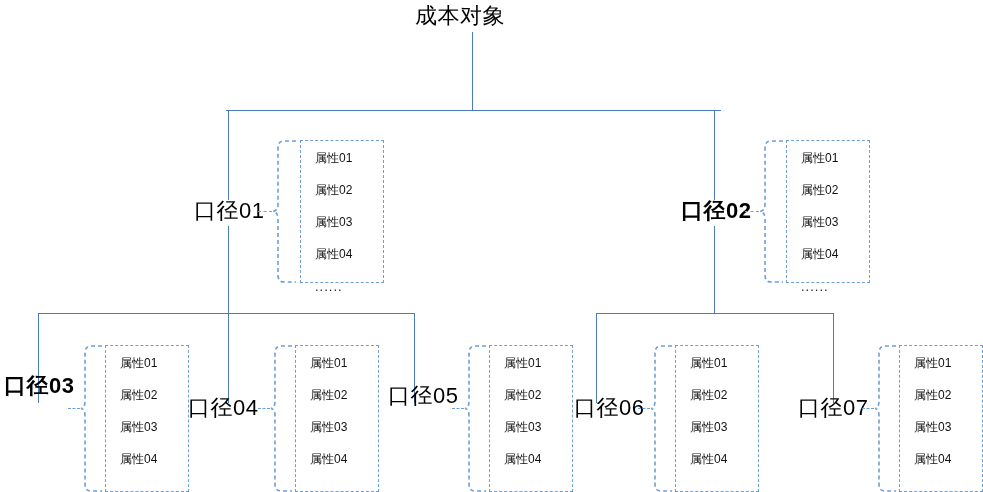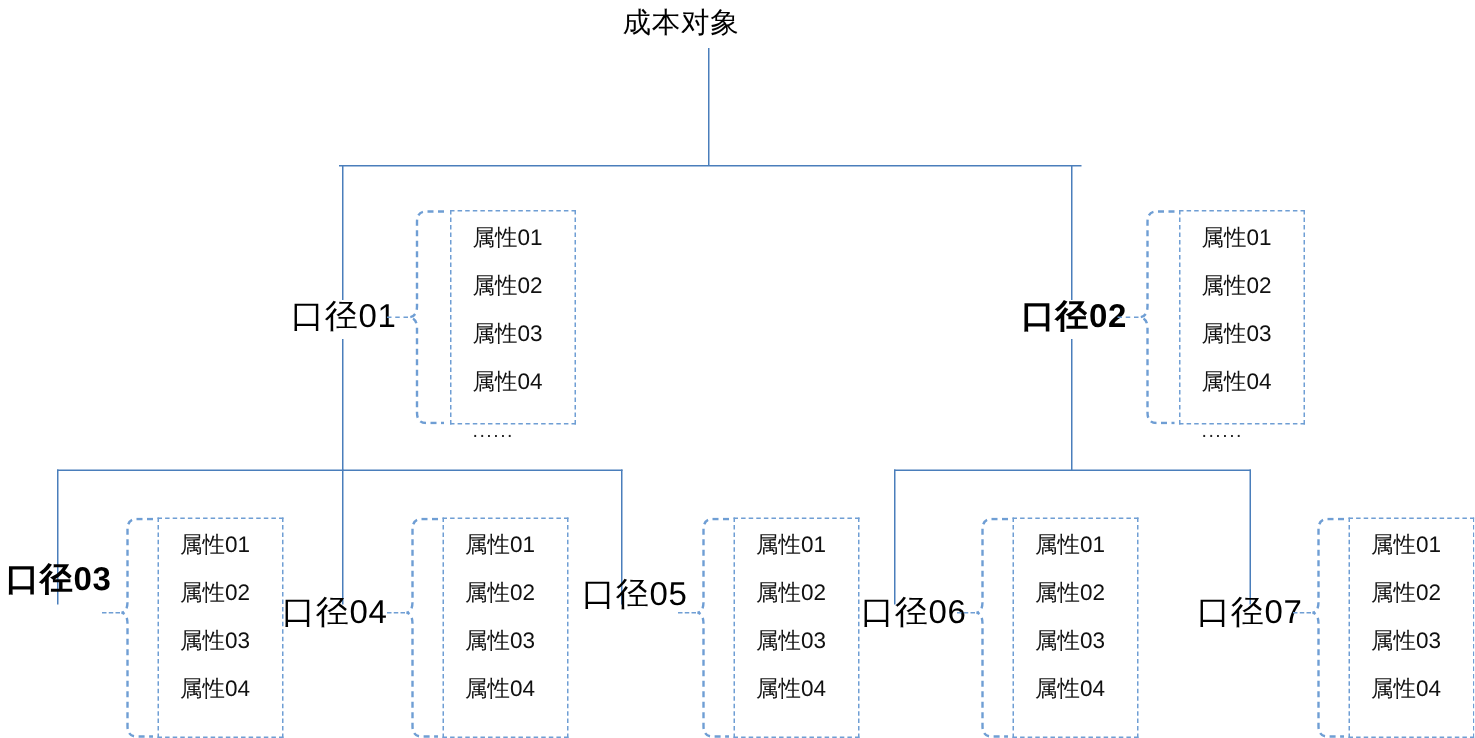--- a/index.html
+++ b/index.html
@@ -26,33 +26,33 @@
   
   .node-label {
     position: absolute;
     color: #000000;
     font-size: 22px;
     line-height: 19px;
     white-space: nowrap;
     letter-spacing: 0.5px;
   }
   .node-label.root {
-    font-size: 19px;
+    font-size: 22px;
   }
 
   
   .attr-box {
     position: absolute;
     box-sizing: border-box;
     border: 1px dashed #6f9ed4;
     background: #ffffff;
     padding: 10px 0 0 14px;
   }
   .attr-item {
-    font-size: 15px;
+    font-size: 12px;
     line-height: 15px;
     color: #111111;
     margin-bottom: 17px;
     white-space: nowrap;
   }
   .attr-item.ellipsis {
     font-size: 13px;
     letter-spacing: 1px;
     color: #222222;
     margin-bottom: 0;

